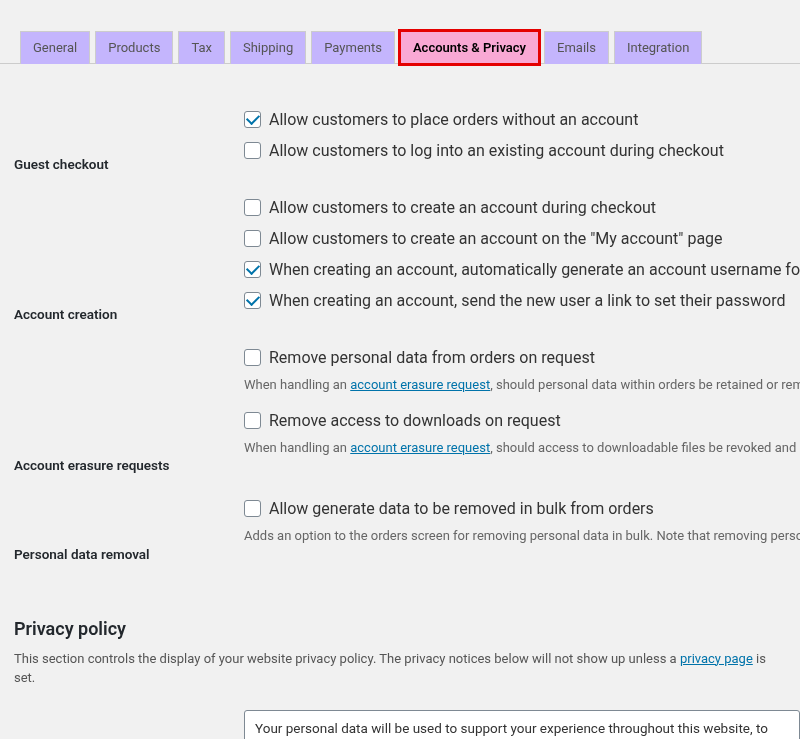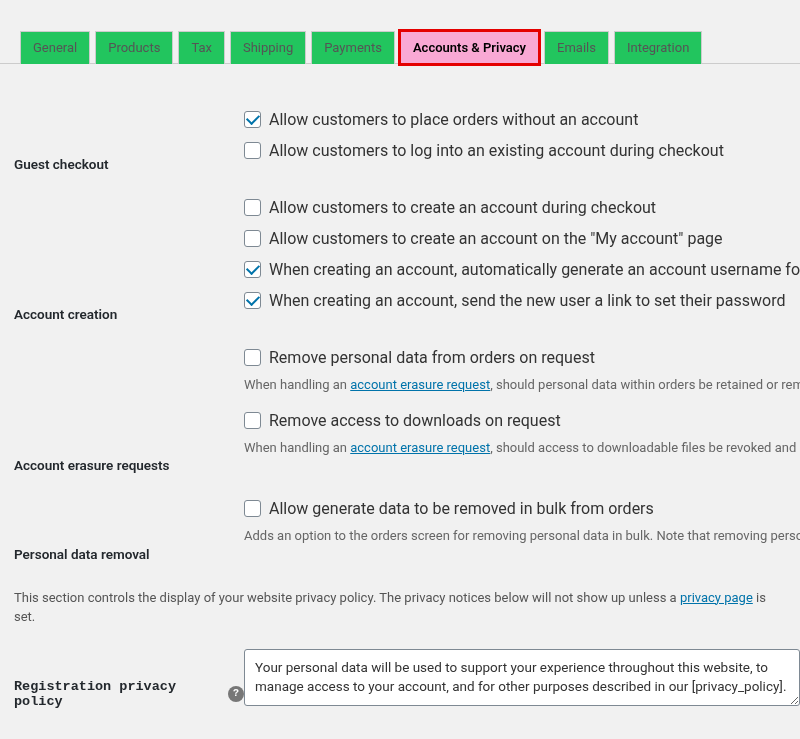--- a/index.html
+++ b/index.html
@@ -17,21 +17,21 @@
   
   .tabs {
     display: flex;
     gap: 5px;
     padding: 30px 20px 0 20px;
     border-bottom: 1px solid #ccc;
     background: #f1f1f1;
   }
   .tab {
     padding: 8px 12px;
-    background: #22c55e;
+    background: #c4b5fd;
     border: 1px solid #ccc;
     border-bottom: none;
     color: #555;
     font-size: 13px;
     cursor: pointer;
     position: relative;
     top: 1px;
   }
   .tab.active {
     background: #f9a8d4;
@@ -231,20 +231,21 @@
         <label class="cb-line">
           <span class="cb"></span>
           <span>Allow generate data to be removed in bulk from orders</span>
         </label>
         <p class="desc nowrap">Adds an option to the orders screen for removing personal data in bulk. Note that removing personal data cannot be undone.</p>
       </div>
     </div>
 
   </div>
 
+  <h2 class="section-title">Privacy policy</h2>
   <p class="intro">
     <span>This section controls the display of your website privacy policy. The privacy notices below will not show up unless a </span><a href="#">privacy page</a><span> is set.</span>
   </p>
 
   <div class="settings" style="padding-top:0">
     <div class="row">
       <div class="row-label with-help">
         <span>Registration privacy policy</span>
         <span class="help-icon">?</span>
       </div>

